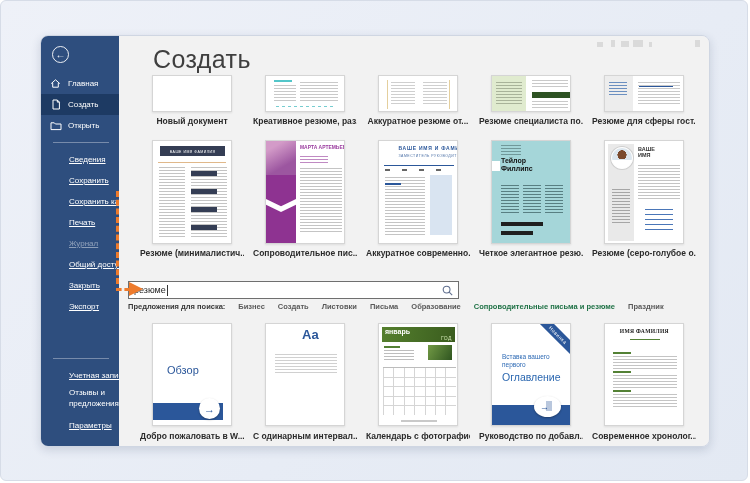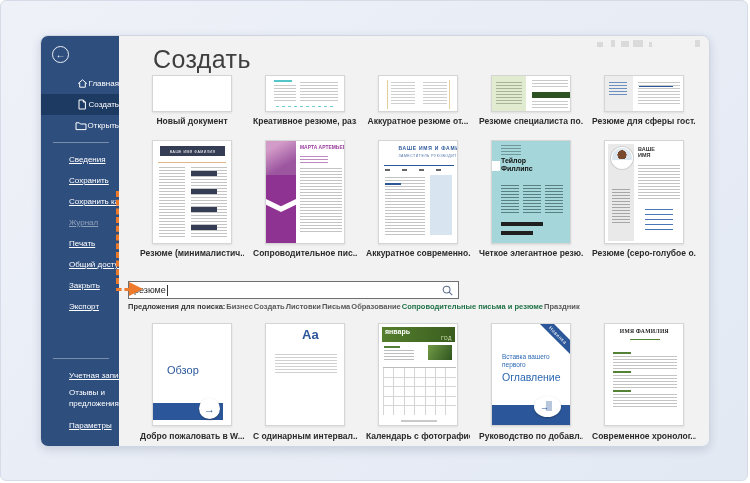--- a/index.html
+++ b/index.html
@@ -10,21 +10,21 @@
   
   .window { position:absolute; left:39px; top:34px; width:670px; height:412px; border-radius:8px;
             box-shadow:0 3px 10px rgba(30,50,90,.16); display:flex; overflow:hidden; border:1px solid #cfd6e2; }
 
   
   .sidebar { width:78px; flex:0 0 78px; background:#2e4e7e; color:#fff; display:flex; flex-direction:column;
              padding-top:8px; font-size:8px; }
   .backbtn { width:17px; height:17px; border:1px solid rgba(255,255,255,.9); border-radius:50%;
              margin:2px 0 10px 11px; display:flex; align-items:center; justify-content:center;
              font-size:10px; line-height:1; color:#fff; cursor:default; }
-  .navitem { height:21px; display:flex; align-items:center; padding-left:8px; white-space:nowrap;justify-content:flex-end; }
+  .navitem { height:21px; display:flex; align-items:center; gap:6px; padding-left:8px; white-space:nowrap; }
   .navitem .ic { width:13px; display:flex; justify-content:center; }
   .navitem.sel { background:#1d3a63; }
   .navtxt { height:21px; display:flex; align-items:center; padding-left:28px; white-space:nowrap;text-decoration:underline; }
   .navtxt.dis { opacity:.45; }
   .sdiv { height:1px; background:rgba(255,255,255,.35); margin:6px 10px 6px 12px; }
   .spacer { flex:1; }
   .navbottom { padding-left:28px; margin-bottom:6px; line-height:1.3; white-space:normal; width:74px; }
   .sb-bottom-pad { height:10px; }
 
   
@@ -51,21 +51,21 @@
   .row1 .tlabel { top:41px; }
   .row2 .tlabel { top:108px; }
   .row3 .tlabel { top:108px; }
 
   
   .searchbox { position:absolute; left:9px; top:245px; width:331px; height:18px; background:#fff;
                border:1px solid #6f6f6f; display:flex; align-items:center; padding:0 5px; }
   .searchbox .q { font-size:9px; color:#1f1f1f; }
   .caret { width:1px; height:11px; background:#333; margin-left:1px; }
   .searchbox .mag { margin-left:auto; display:flex; }
-  .sugg { position:absolute; left:9px; top:266px; display:flex; gap:1px; font-size:7.5px; font-weight:700;
+  .sugg { position:absolute; left:9px; top:266px; display:flex; gap:13px; font-size:7.5px; font-weight:700;
           color:#595959; white-space:nowrap; }
   .sugg .lbl { color:#383838; }
   .sugg .green { color:#1e7145; }
 
   
   .ann { position:absolute; z-index:9; }
   .ann-v { left:115px; top:190px; height:93px; width:0; border-left:3px dashed #ee7b2c; }
   .ann-h { left:115px; top:287px; width:14px; height:0; border-top:3px dashed #ee7b2c; }
   .ann-head { left:128px; top:281px; width:0; height:0; border-top:7px solid transparent;
               border-bottom:7px solid transparent; border-left:14px solid #ee7b2c; }
@@ -249,22 +249,22 @@
             </svg>
         </span>
         <span>Открыть</span>
       </div>
 
       <div class="sdiv"></div>
 
       <div class="navtxt">Сведения</div>
       <div class="navtxt">Сохранить</div>
       <div class="navtxt">Сохранить как</div>
+      <div class="navtxt">Печать</div>
       <div class="navtxt dis">Журнал</div>
-      <div class="navtxt">Печать</div>
       <div class="navtxt">Общий доступ</div>
       <div class="navtxt">Закрыть</div>
       <div class="navtxt">Экспорт</div>
 
       <div class="spacer"></div>
       <div class="sdiv"></div>
 
       <div class="navtxt" style="margin-bottom:2px">Учетная запись</div>
       <div class="navbottom">Отзывы и предложения</div>
       <div class="navtxt">Параметры</div>

